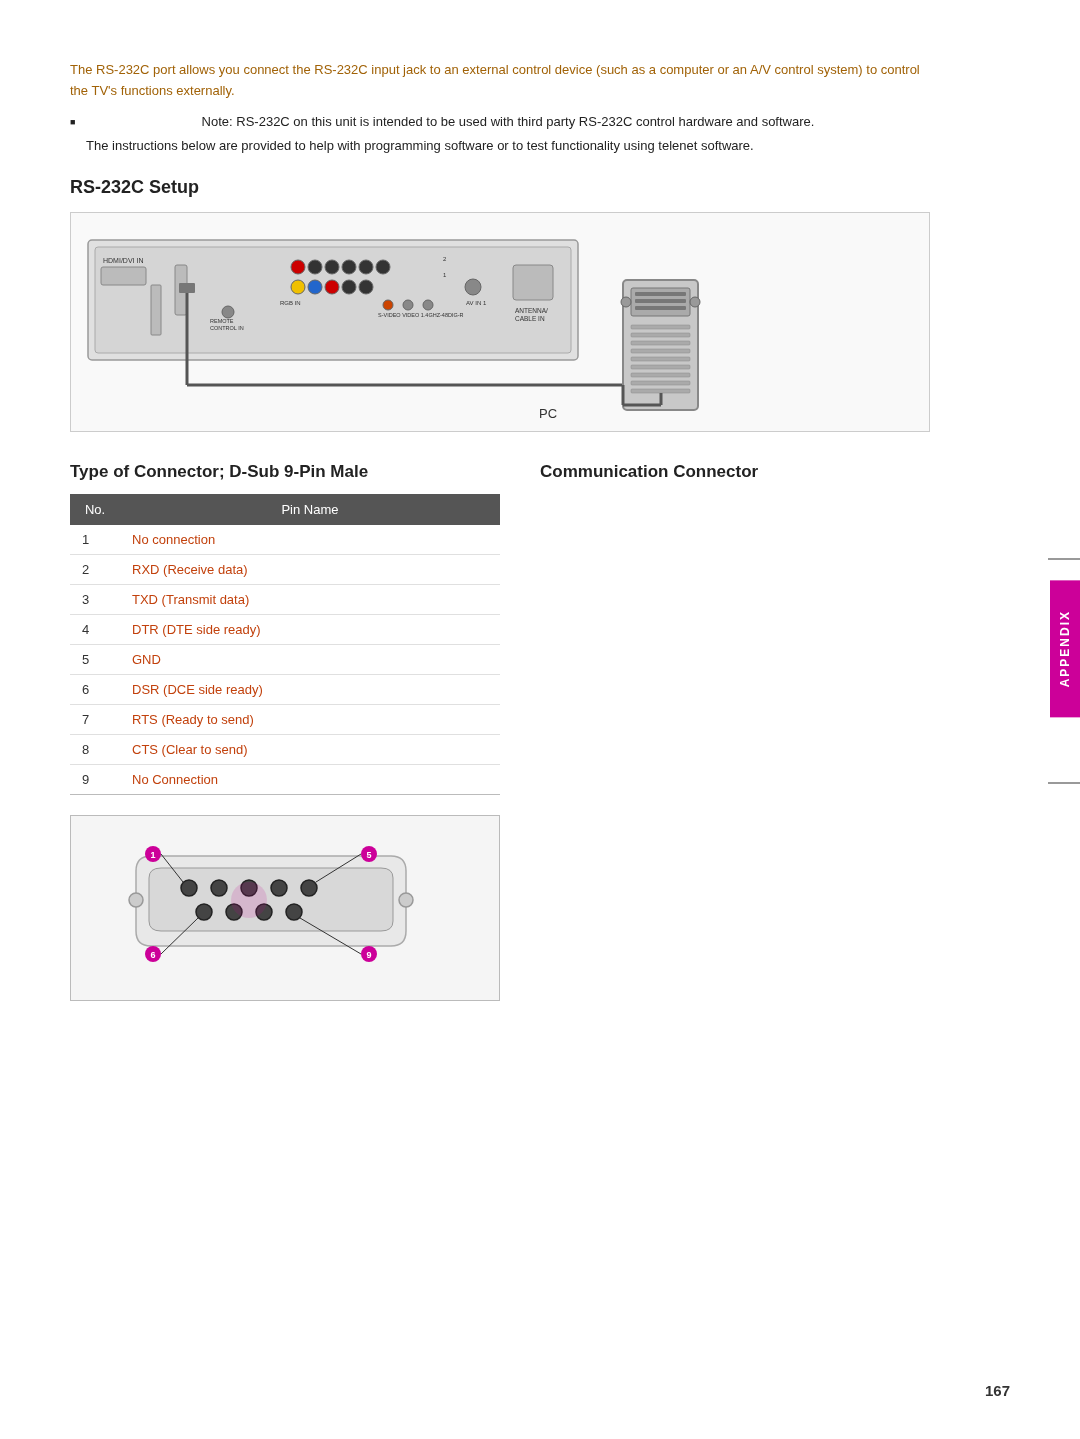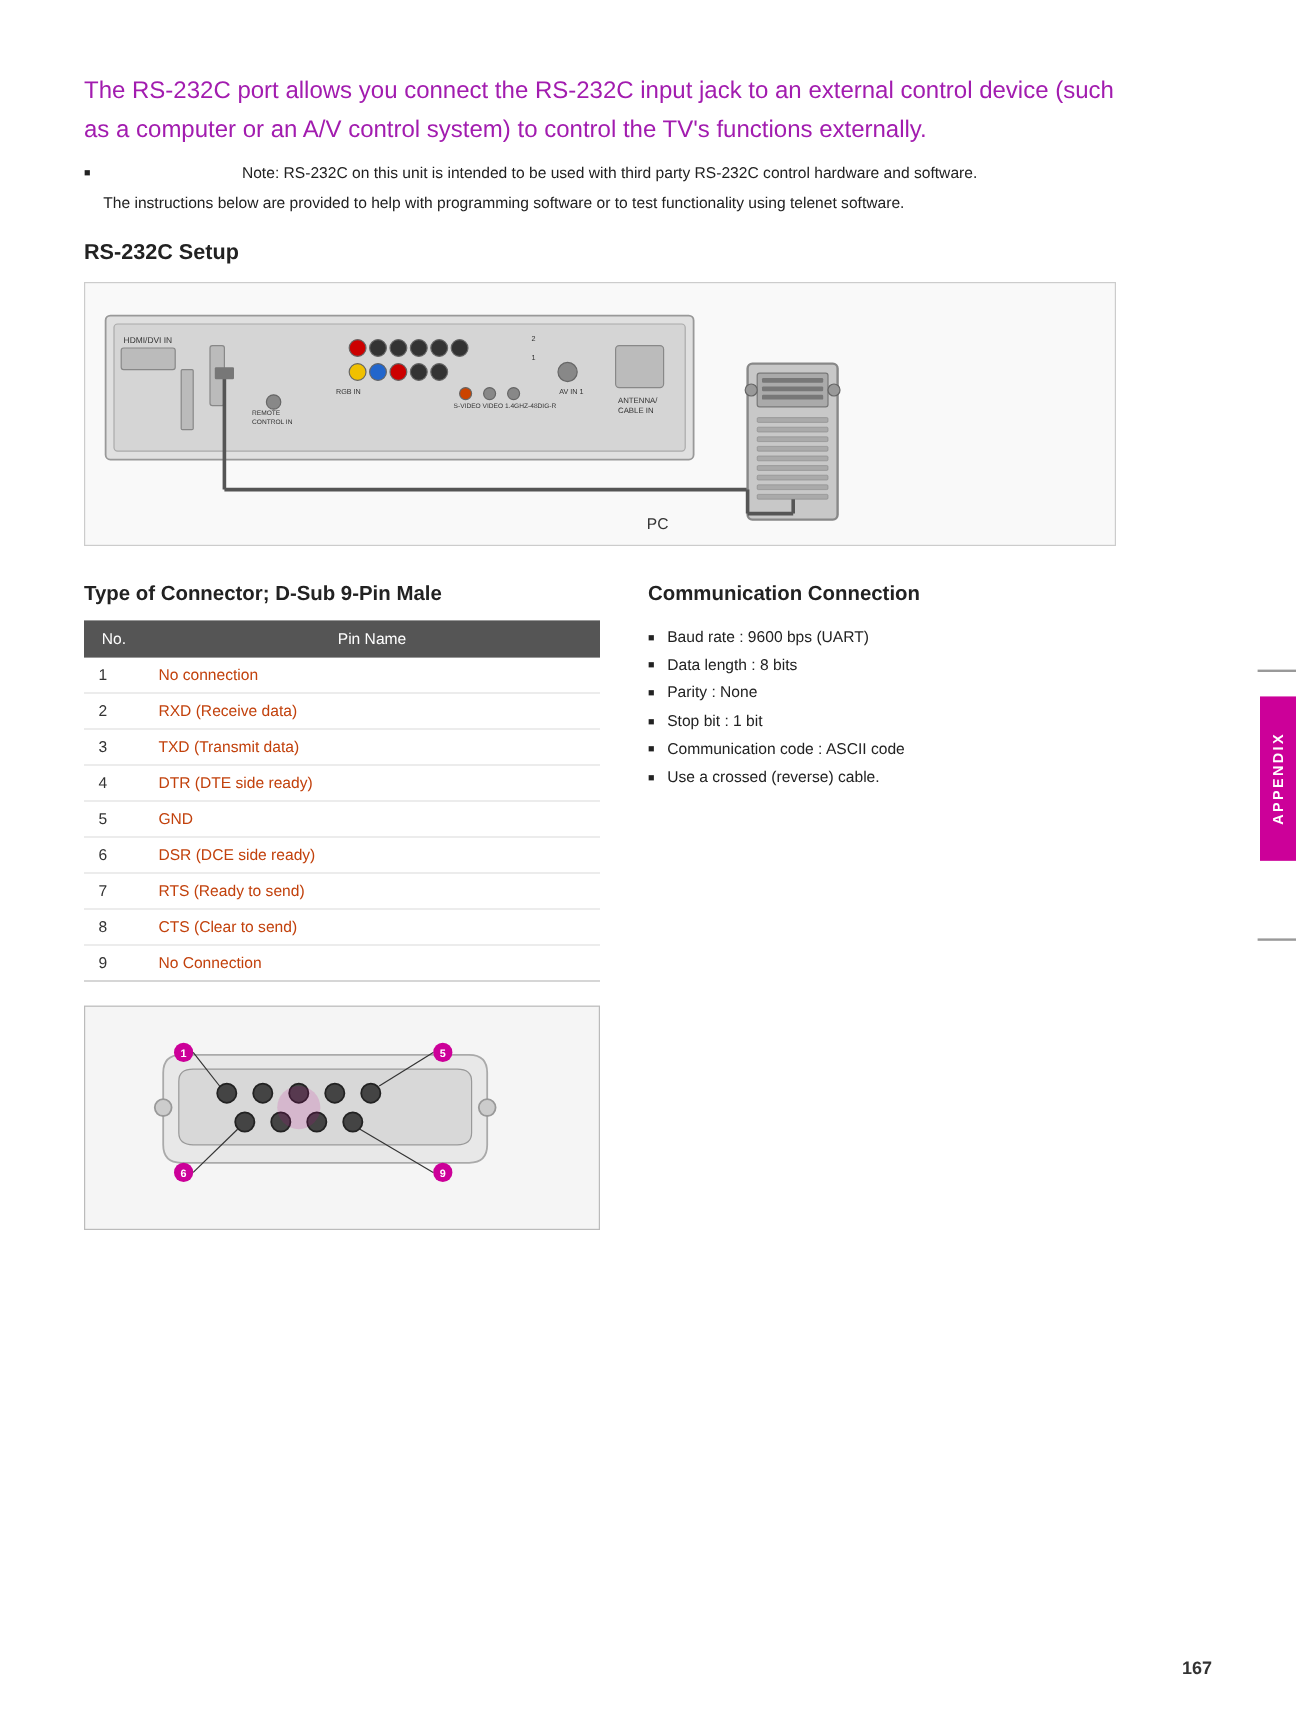--- a/index.html
+++ b/index.html
@@ -21,24 +21,24 @@
       font-size: 28px;
       font-weight: bold;
       color: #cc0099;
       letter-spacing: 1px;
       text-transform: uppercase;
       margin-bottom: 22px;
       font-family: Arial, Helvetica, sans-serif;
     }
 
     .intro-text {
-      font-size: 20px;
+      font-size: 13px;
       line-height: 1.6;
       margin-bottom: 10px;
-      color: #a21caf;
+      color: #a16207;
     }
 
     .note-text {
       font-size: 13px;
       line-height: 1.6;
       margin-bottom: 4px;
       color: #222;
       padding-left: 16px;
       position: relative;
       text-align: center;
@@ -413,29 +413,21 @@
           <line x1="240" y1="18" x2="195" y2="46" stroke="#333" stroke-width="1"></line>
 
           <line x1="40" y1="118" x2="77" y2="82" stroke="#333" stroke-width="1"></line>
 
           <line x1="240" y1="118" x2="179" y2="82" stroke="#333" stroke-width="1"></line>
         </svg>
       </div>
     </div>
 
     <div class="col-right">
-      <h3 class="comm-params-title">Communication Connection</h3>
-      <div id="comm-params-list">
-      <div class="comm-param-item">Baud rate : 9600 bps (UART)</div>
-          <div class="comm-param-item">Data length : 8 bits</div>
-          <div class="comm-param-item">Parity : None</div>
-          <div class="comm-param-item">Stop bit : 1 bit</div>
-          <div class="comm-param-item">Communication code : ASCII code</div>
-          <div class="comm-param-item">Use a crossed (reverse) cable.</div>
-        </div>
+      <h3 class="comm-params-title">Communication Connector</h3>
     </div>
 
   </div>
 
 </div>
 
 <div class="page-number">167</div>
 
 <div class="appendix-tab">
   <span class="appendix-tab-text">APPENDIX</span>

